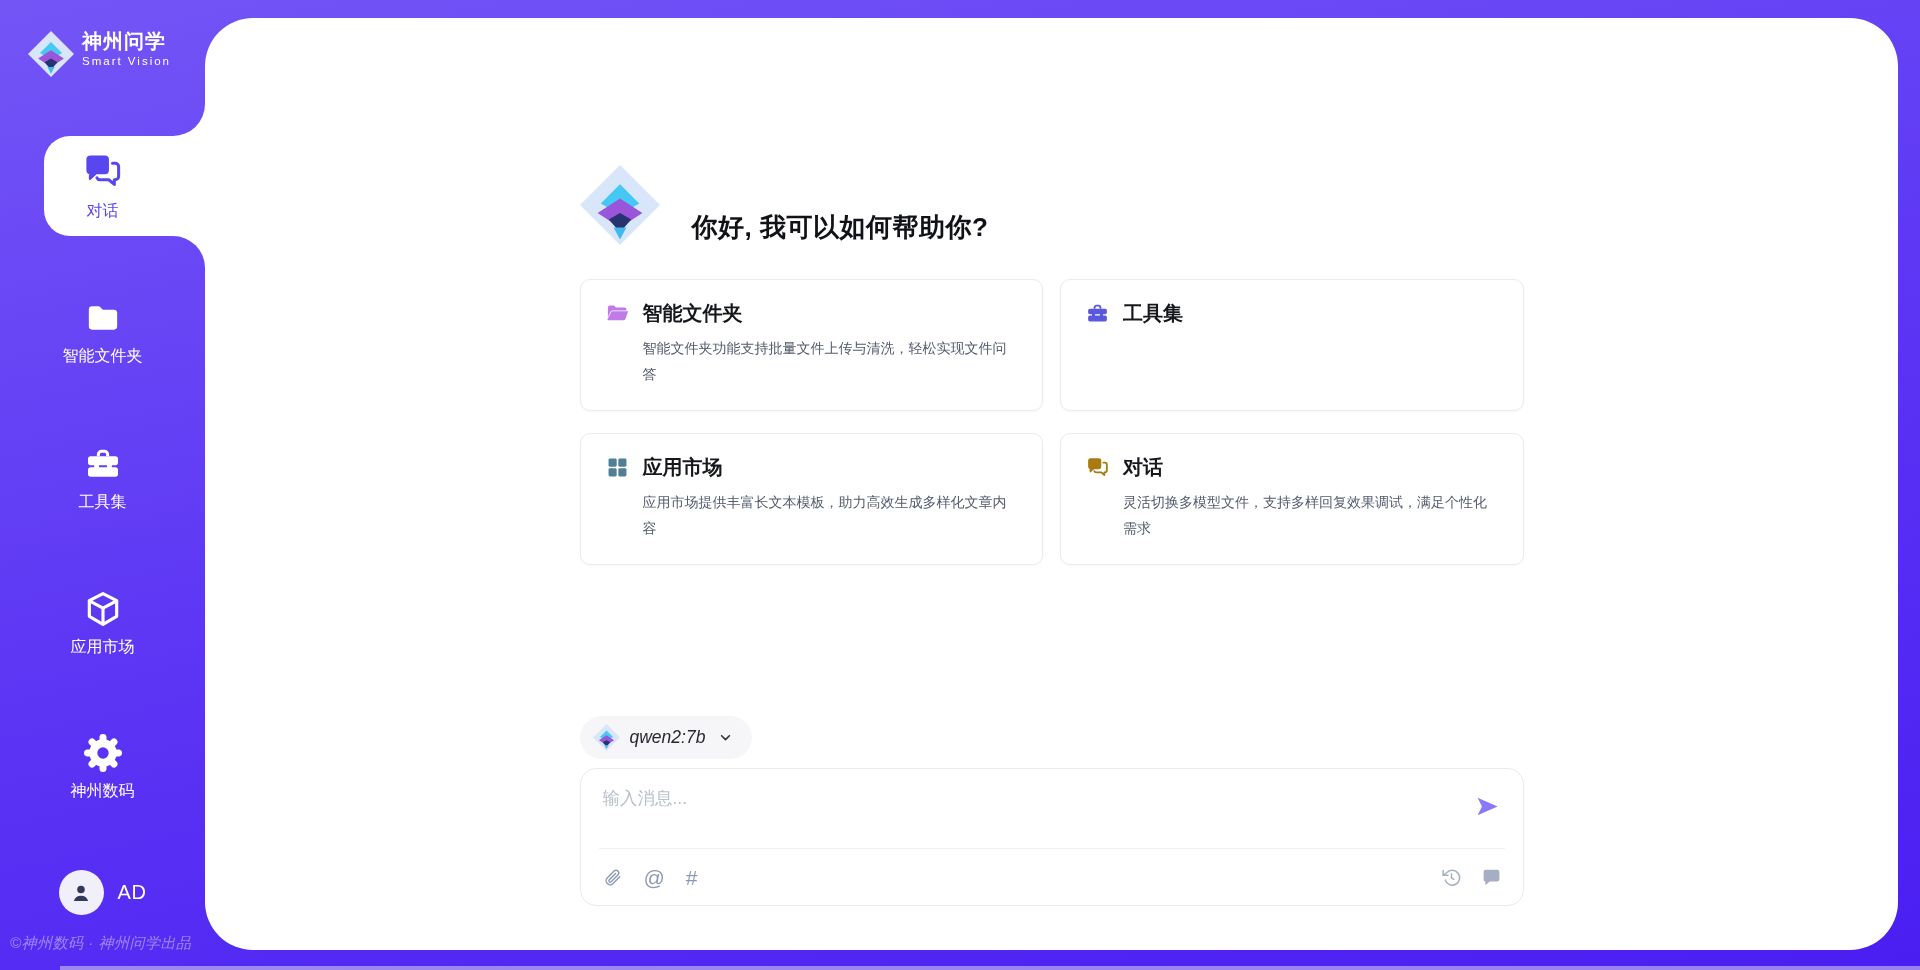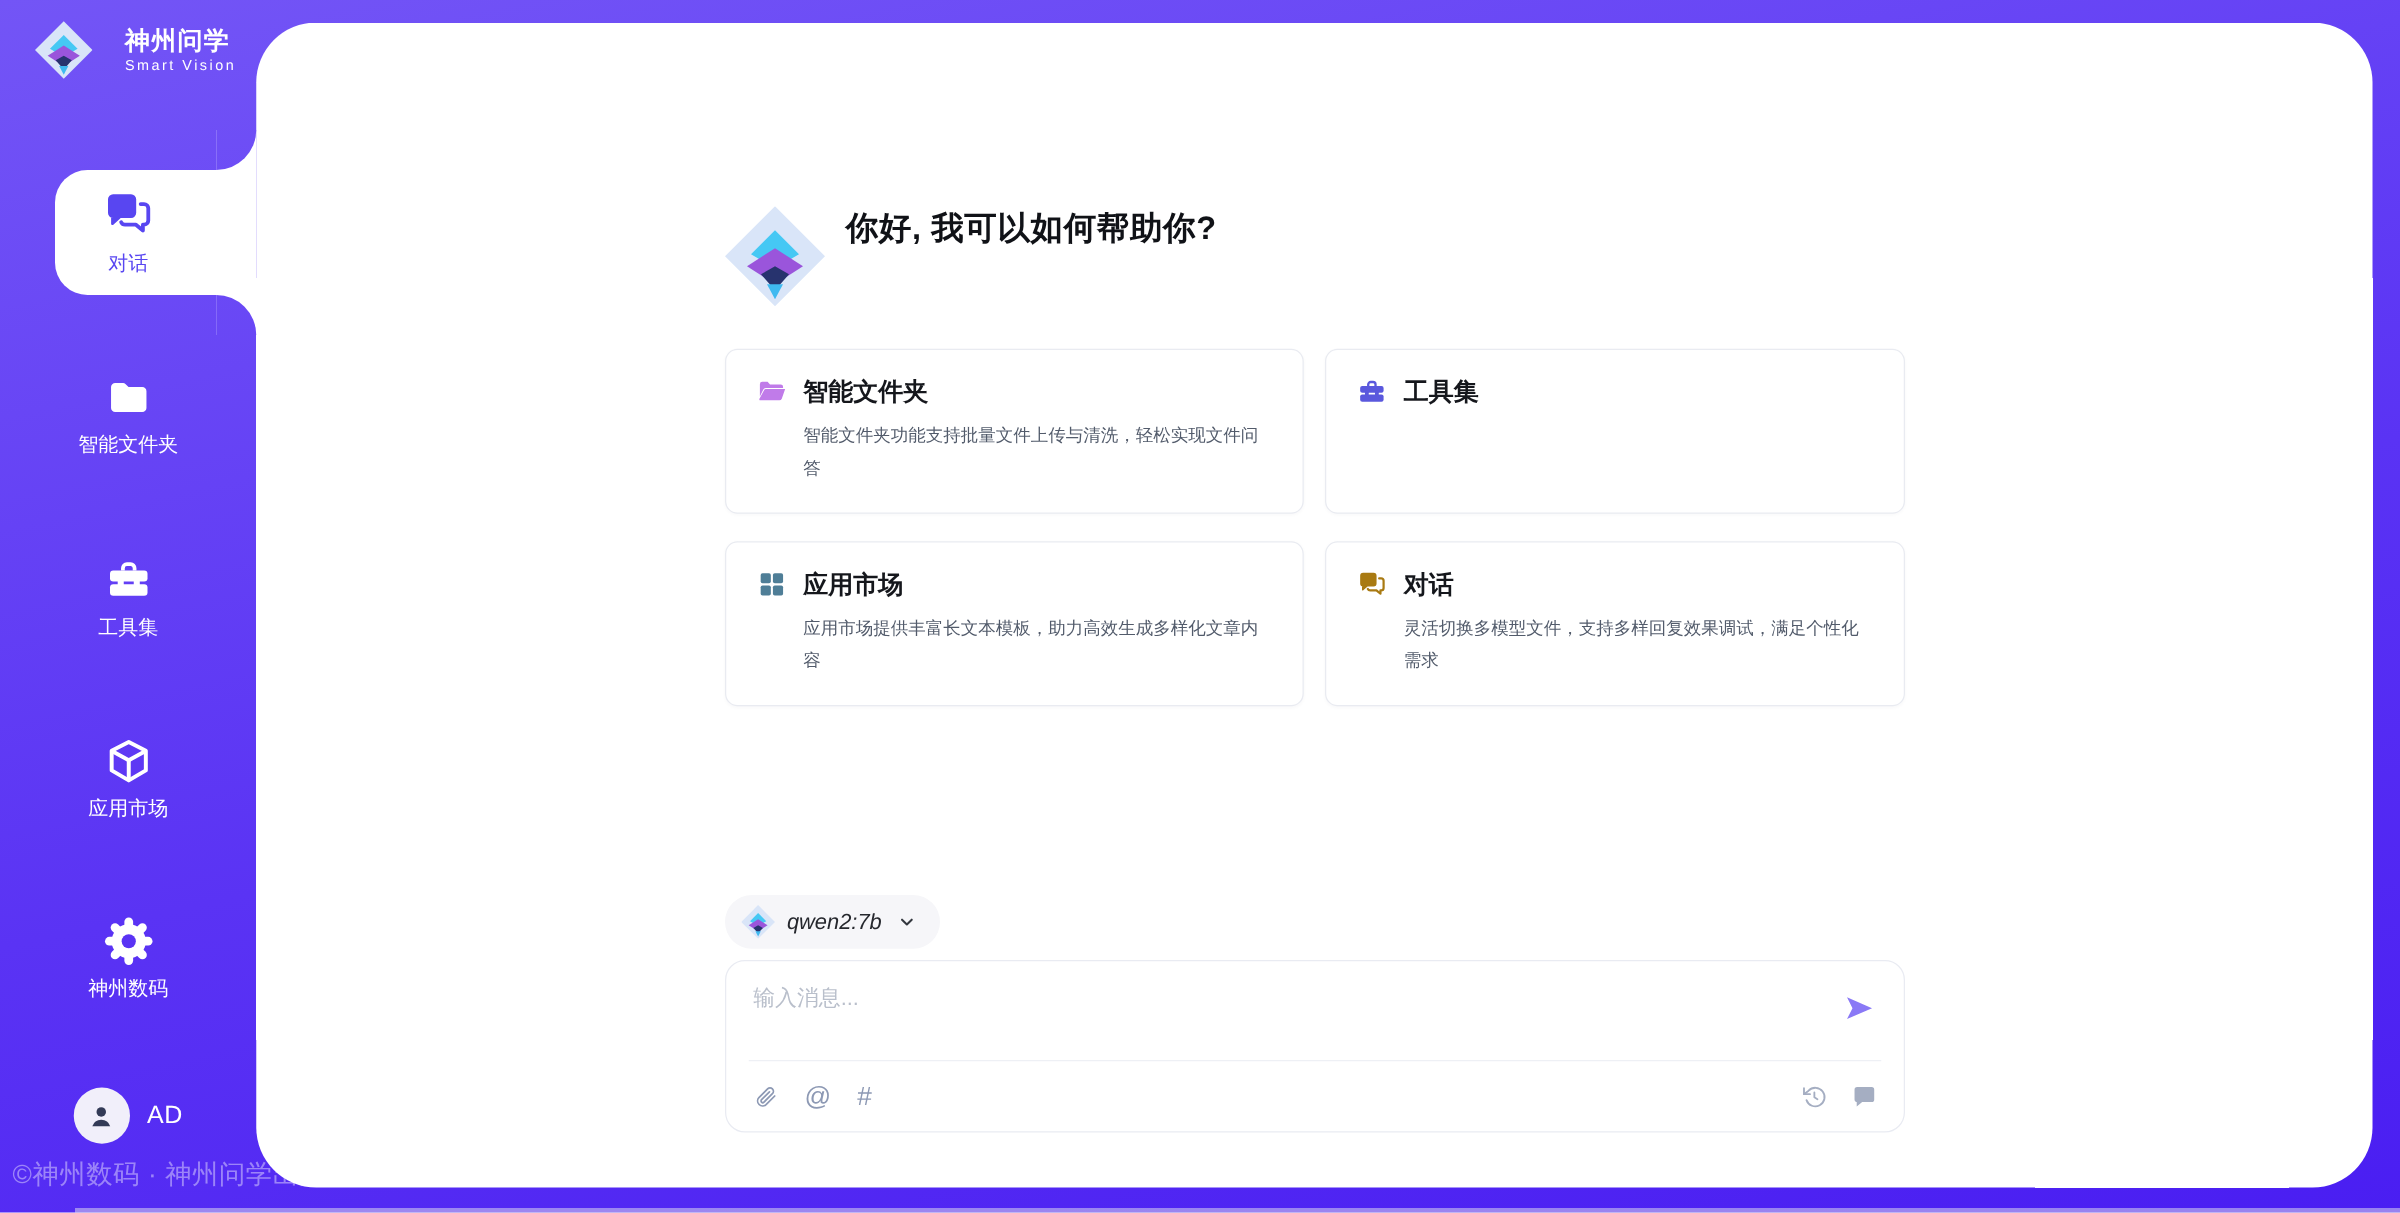--- a/index.html
+++ b/index.html
@@ -11,21 +11,21 @@
   body{
     width:1920px;height:970px;overflow:hidden;position:relative;
     font-family:"Liberation Sans","DejaVu Sans",sans-serif;
     background-image:var(--grad);
     background-attachment:fixed;
   }
   .grad-patch{background-image:var(--grad);background-attachment:fixed;}
 
   
   .sidebar{position:fixed;left:0;top:0;width:205px;height:970px;z-index:2;}
-  .brand{position:absolute;top:16px;left:28px;display:flex;align-items:center;gap:26px;}
+  .brand{position:absolute;top:30px;left:28px;display:flex;gap:8px;}
   .brand .logo{width:46px;height:48px;}
   .brand-text .brand-name{color:#fff;font-size:20px;font-weight:700;letter-spacing:1px;line-height:1.15;}
   .brand-text .brand-sub{color:#fff;font-size:11.5px;letter-spacing:2px;margin-top:2px;}
 
   .nav-item{position:absolute;left:0;right:0;height:88px;display:flex;flex-direction:column;
     align-items:center;justify-content:center;gap:8px;cursor:pointer;}
   .nav-item .icon{width:40px;height:40px;color:#fff;position:relative;z-index:3;}
   .nav-item .icon svg{width:100%;height:100%;display:block;}
   .nav-item .label{color:#fff;font-size:16px;position:relative;z-index:3;}
 
@@ -40,29 +40,29 @@
   .notch .grad-patch{display:block;width:100%;height:100%;}
   .notch-top .grad-patch{border-bottom-right-radius:100%;}
   .notch-bottom .grad-patch{border-top-right-radius:100%;}
 
   .user-row{position:absolute;top:870px;left:0;right:0;display:flex;align-items:center;
     justify-content:center;gap:14px;cursor:pointer;}
   .avatar{width:45px;height:45px;border-radius:50%;background:#f1effa;display:flex;
     align-items:center;justify-content:center;}
   .avatar svg{width:26px;height:26px;}
   .user-name{color:#fff;font-size:20px;letter-spacing:.5px;}
-  .copyright{position:absolute;bottom:17px;left:10px;font-size:21px;color:rgba(255,255,255,.42);
-    white-space:nowrap;letter-spacing:.5px;}
+  .copyright{position:absolute;bottom:17px;left:10px;font-size:15px;color:rgba(255,255,255,.42);
+    white-space:nowrap;letter-spacing:.5px;font-style:italic;}
 
   
   .main-panel{position:fixed;left:205px;top:18px;right:22px;bottom:20px;background:#fff;
     border-radius:48px;z-index:1;}
   .content{position:absolute;left:50%;transform:translateX(-50%);width:944px;height:100%;}
 
-  .greeting{position:absolute;top:147px;left:0;display:flex;align-items:flex-start;gap:17px;}
+  .greeting{position:absolute;top:147px;left:0;display:flex;align-items:flex-end;gap:32px;}
   .greeting .logo{width:80px;height:80px;}
   .greeting-text{font-size:26px;font-weight:700;color:#101217;letter-spacing:.5px;}
 
   .cards{position:absolute;top:261px;left:0;right:0;display:grid;
     grid-template-columns:1fr 1fr;column-gap:17px;row-gap:22px;}
   .card{background:#fff;border:1px solid #e9ebf1;border-radius:10px;padding:20px 24px 22px 24px;
     min-height:125px;box-shadow:0 1px 3px rgba(20,24,60,.03);cursor:pointer;}
   .card-head{display:flex;align-items:center;gap:13px;}
   .card-head .icon{width:25px;height:25px;flex:0 0 auto;}
   .card-head .icon svg{width:100%;height:100%;display:block;}

